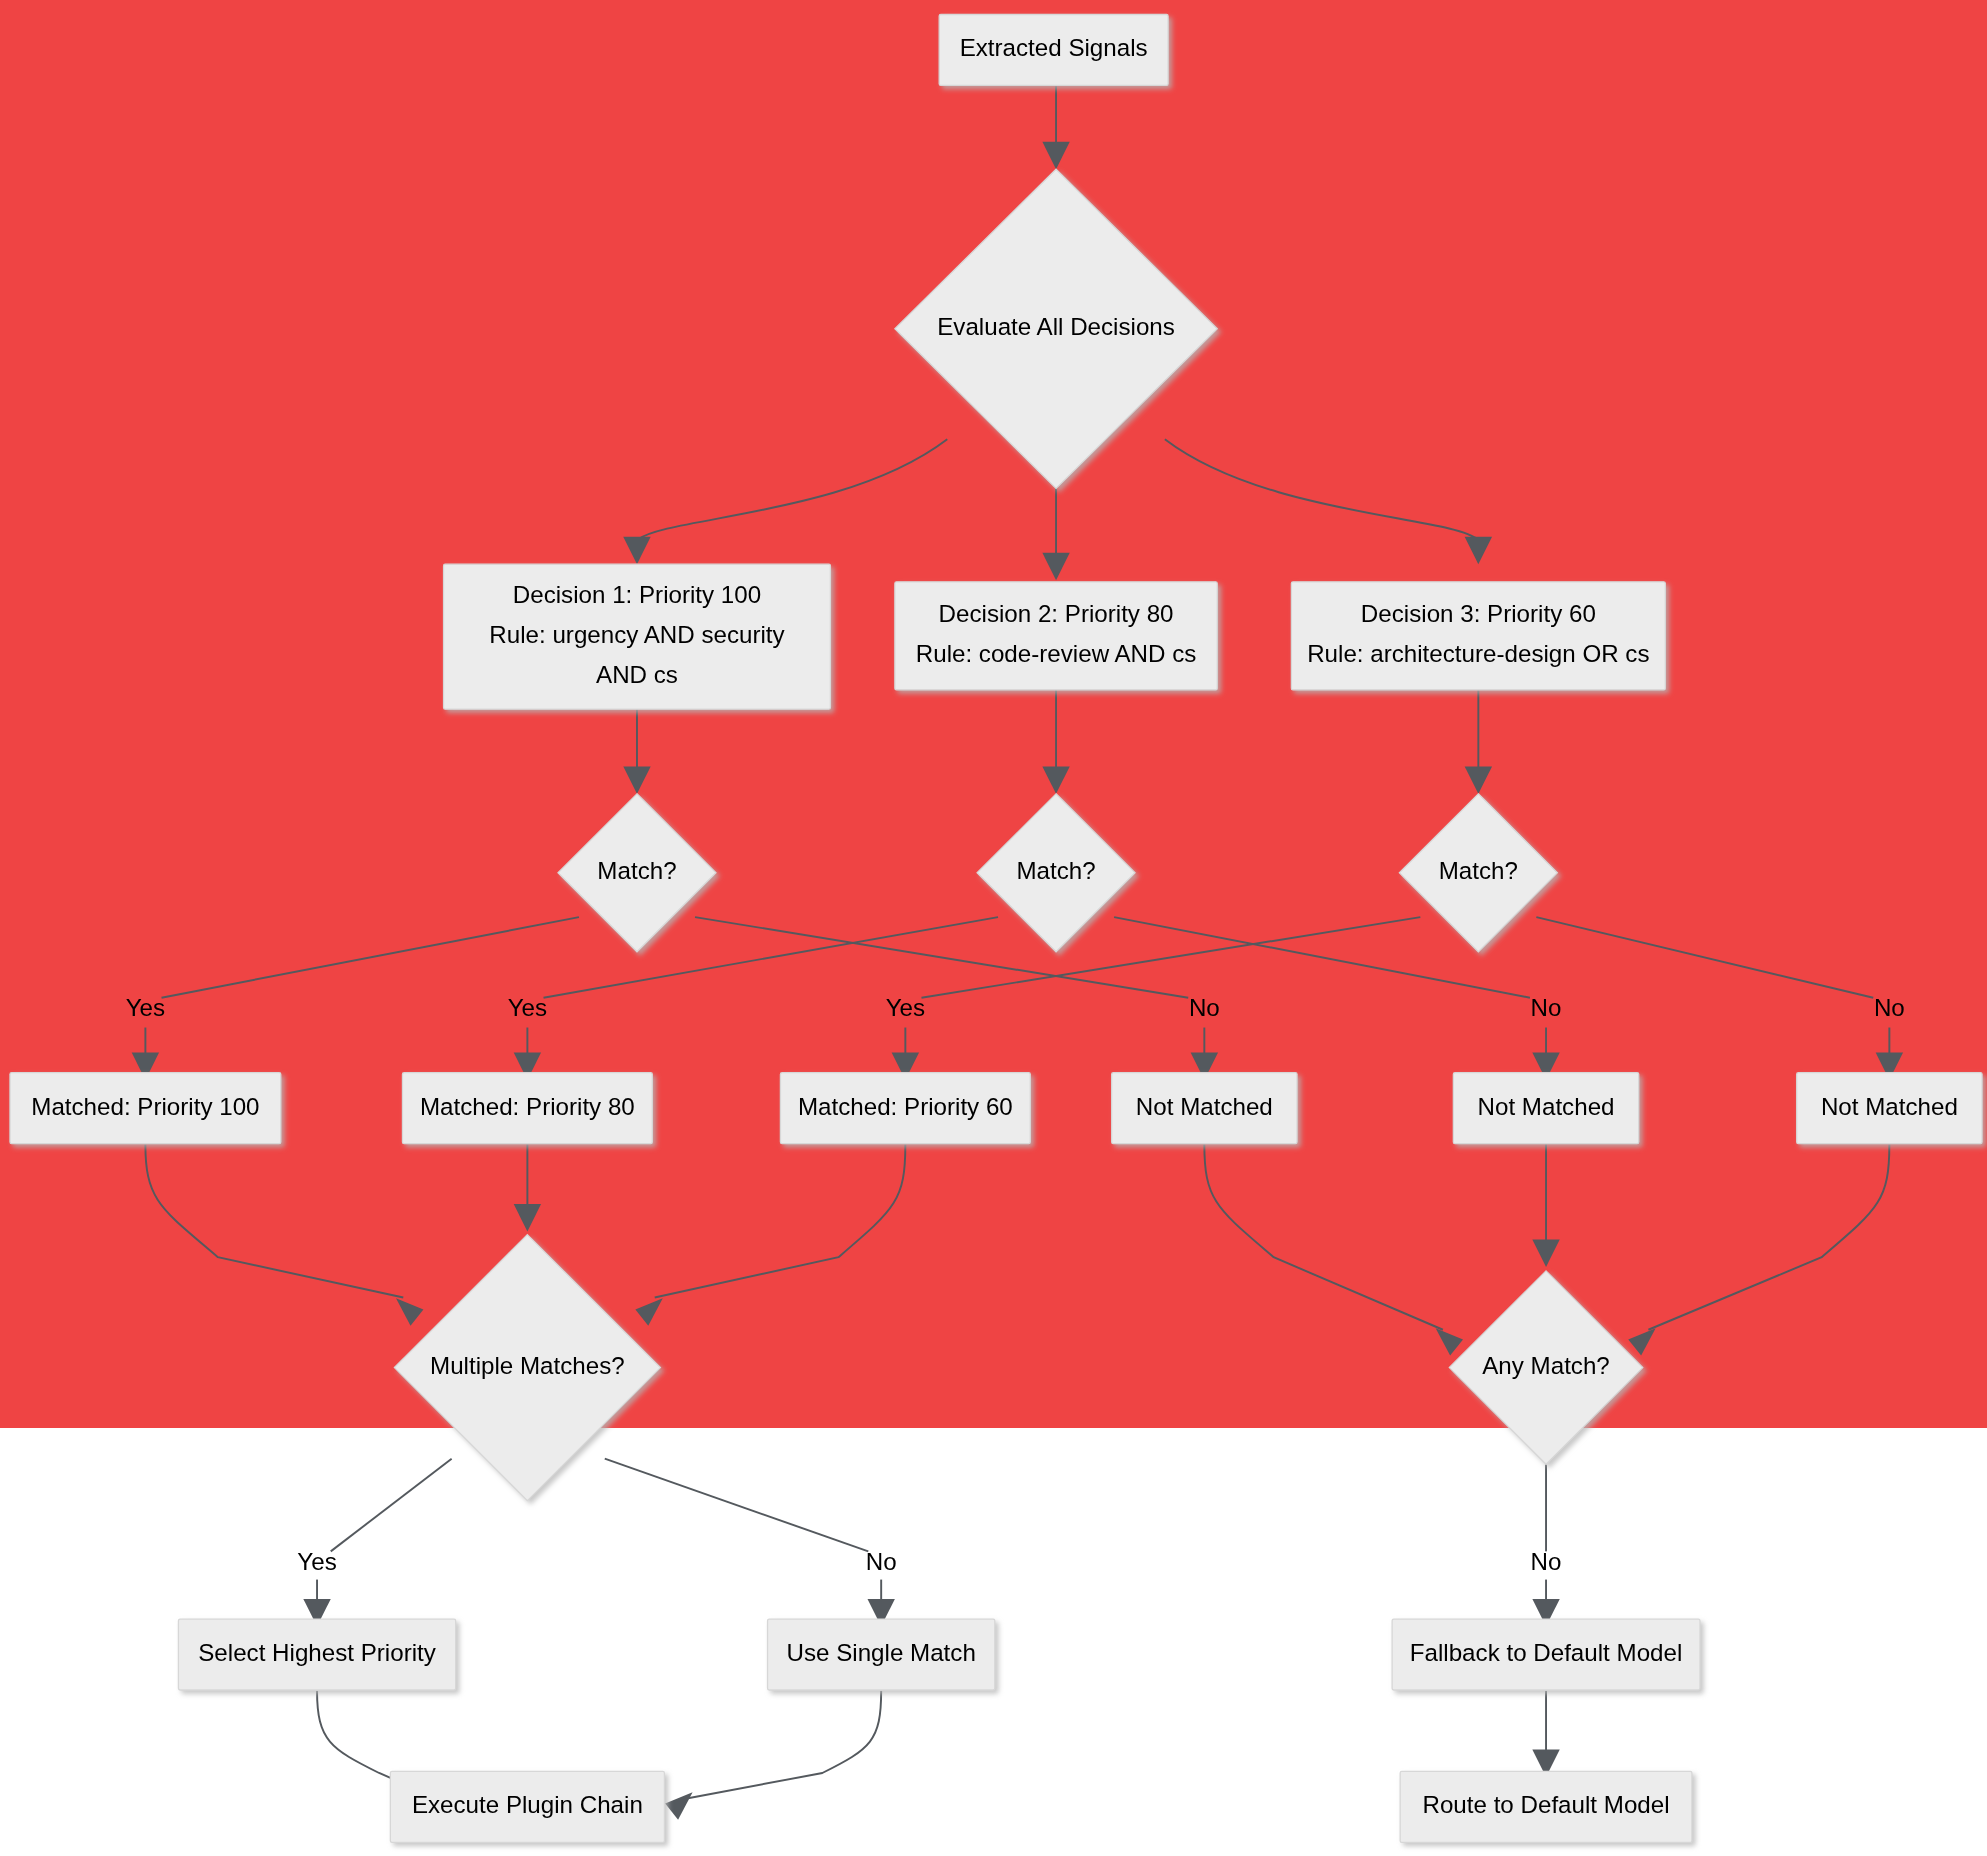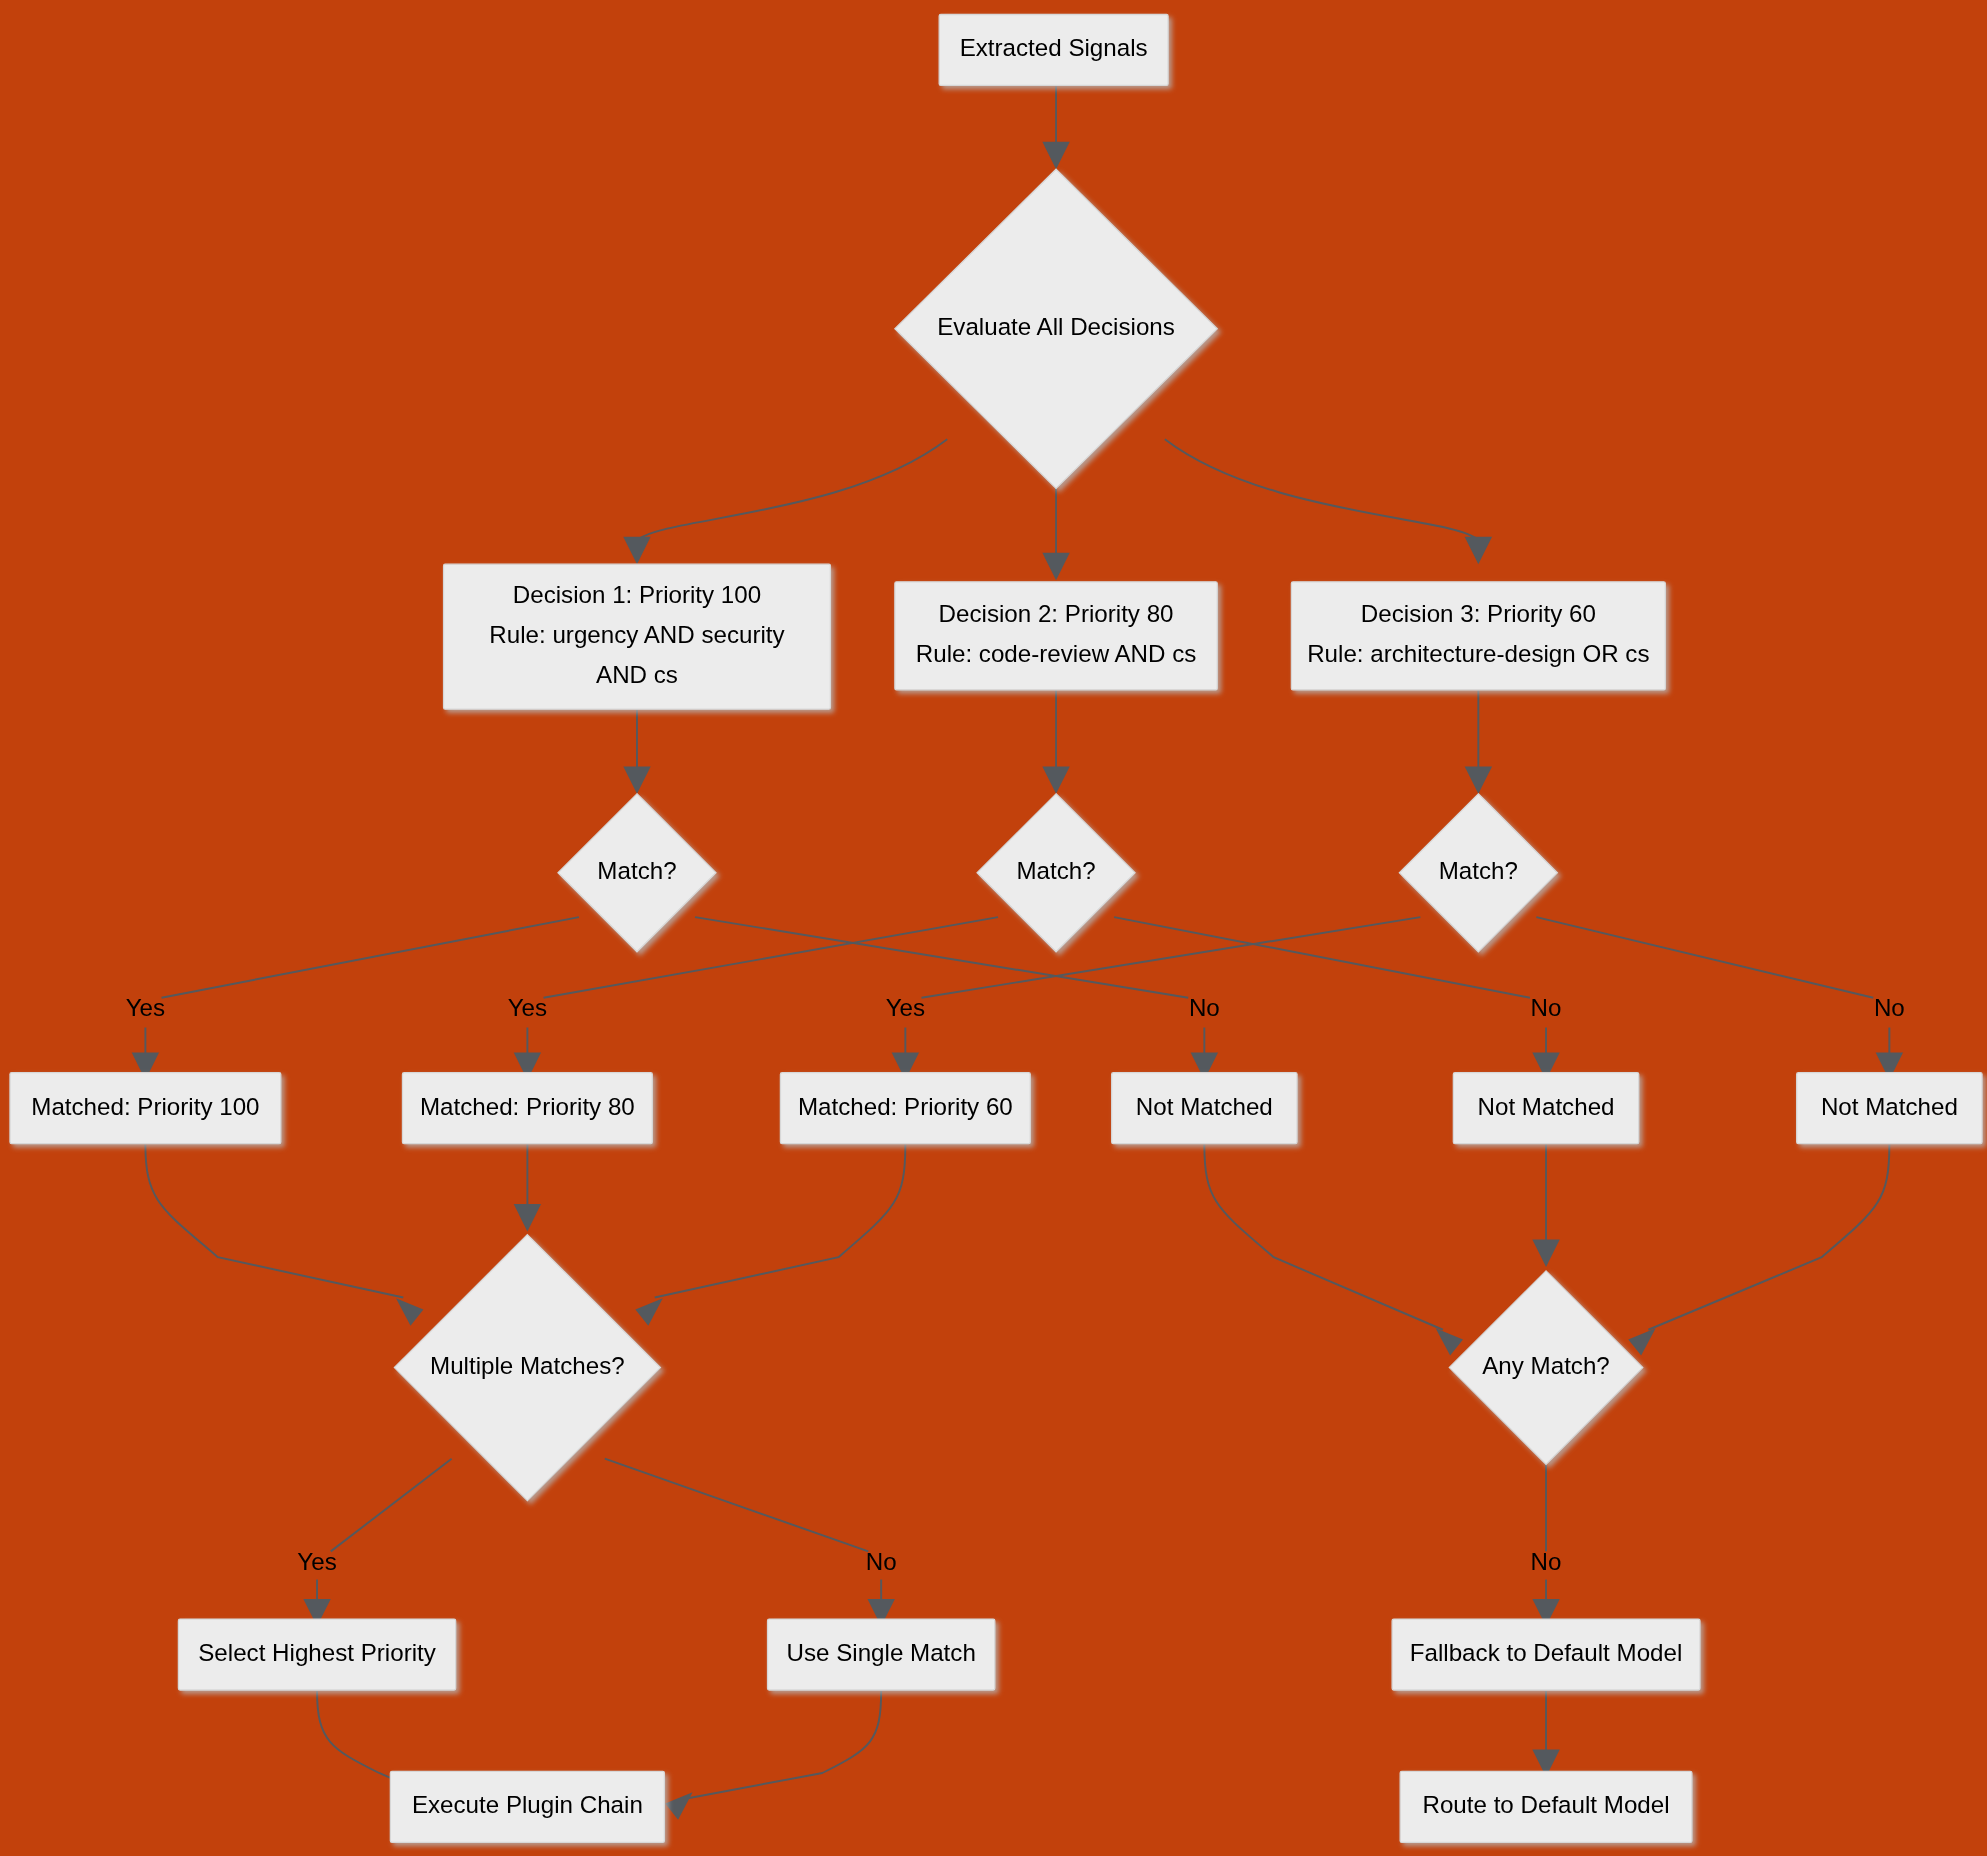--- a/index.html
+++ b/index.html
@@ -9,22 +9,22 @@
   }
   body {
     width: 1988px;
     height: 1856px;
     font-family: "Liberation Sans", sans-serif;
     overflow: hidden;
   }
   #diagram-root {
     position: relative;
     width: 1988px;
-    height: 1856px;
-    background: #c2410c;
+    height: 1428px;
+    background: #ef4444;
   }
   svg#flowchart {
     display: block;
     width: 1988px;
     height: 1856px;
   }
   .node-shape {
     fill: #ececec;
     stroke: #d7d7d7;
     stroke-width: 1.6;

